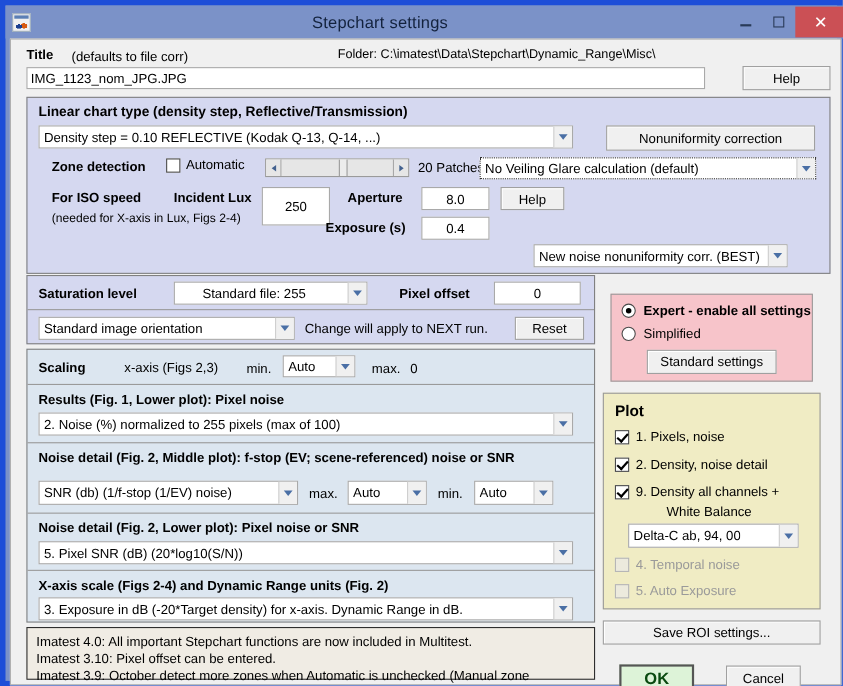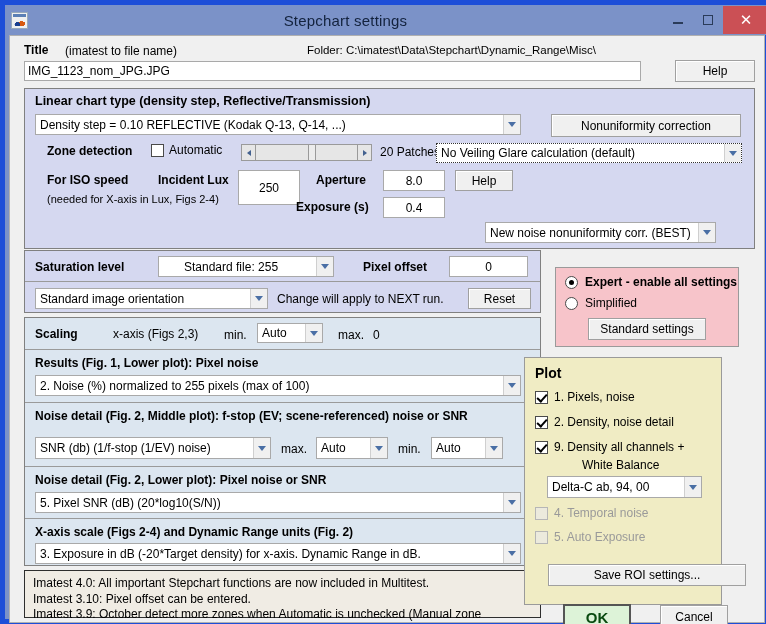--- a/index.html
+++ b/index.html
@@ -139,21 +139,21 @@
       </div>
     <div class="winbtn" id="btn-max">
         <div class="sq"></div>
       </div>
     <div class="winbtn" id="btn-close">✕</div>
   </div>
 
   <div id="client">
 
     <div style="position:absolute;left:14px;top:7px;" class="lbl lbl-b">Title</div>
-    <div style="position:absolute;left:55px;top:8px;" class="lbl">(imatest to file name)</div>
+    <div style="position:absolute;left:55px;top:8px;" class="lbl">(defaults to file corr)</div>
     <div style="position:absolute;left:297px;top:8px;font-size:11.5px;" class="lbl">Folder: C:\imatest\Data\Stepchart\Dynamic_Range\Misc\</div>
 
     <div class="txtfield" style="position:absolute;left:14px;top:25px;width:617px;height:20px;">IMG_1123_nom_JPG.JPG</div>
     <div class="btn" style="position:absolute;left:665px;top:24px;width:80px;height:22px;">Help</div>
 
     <div class="panel panel-lav" style="left:14px;top:52px;width:731px;height:161px;">
 
       <div class="panel-hdr" style="position:absolute;left:10px;top:5px;">Linear chart type (density step, Reflective/Transmission)</div>
 
       <div class="combo" style="position:absolute;left:10px;top:25px;width:486px;height:21px;">
@@ -318,21 +318,21 @@
         <span class="rd sel"></span>
         <span class="lbl lbl-b">Expert - enable all settings</span>
       </div>
       <div style="position:absolute;left:9px;top:28px;display:flex;align-items:center;gap:7px;">
         <span class="rd"></span>
         <span class="lbl">Simplified</span>
       </div>
       <div class="btn" style="position:absolute;left:32px;top:50px;width:118px;height:22px;">Standard settings</div>
     </div>
 
-    <div class="panel panel-yellow" style="left:514px;top:321px;width:198px;height:248px;">
+    <div class="panel panel-yellow" style="left:538px;top:321px;width:198px;height:197px;">
       <div class="lbl lbl-b" style="position:absolute;left:10px;top:7px;font-size:14px;">Plot</div>
 
       <div style="position:absolute;left:10px;top:32px;display:flex;align-items:center;gap:6px;">
         <span class="cb checked"></span>
         <span class="lbl">1. Pixels, noise</span>
       </div>
       <div style="position:absolute;left:10px;top:57px;display:flex;align-items:center;gap:6px;">
         <span class="cb checked"></span>
         <span class="lbl">2. Density, noise detail</span>
       </div>

